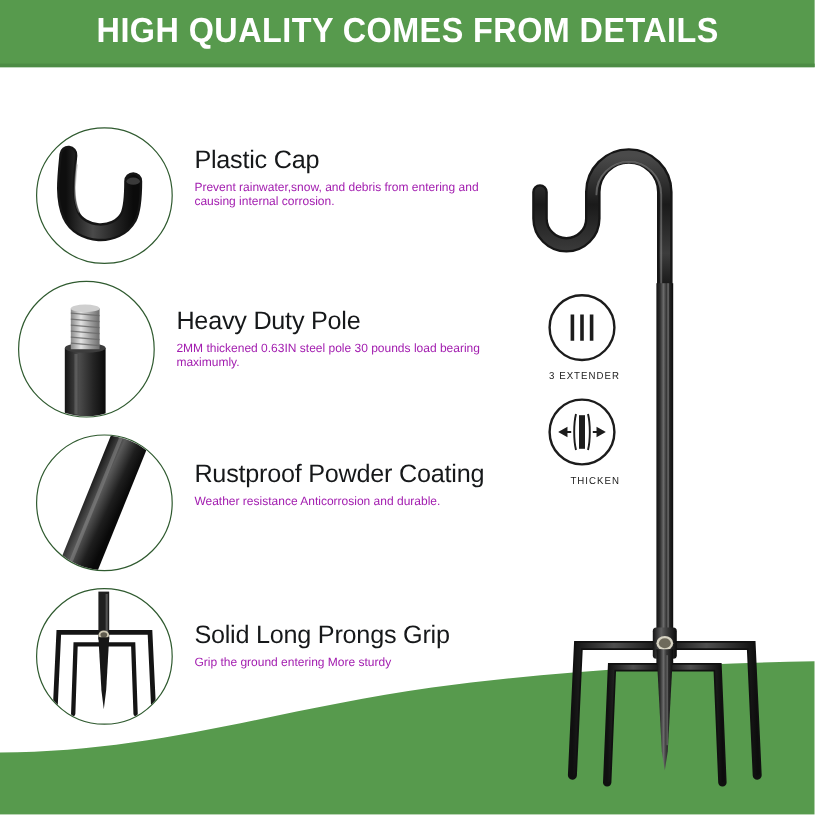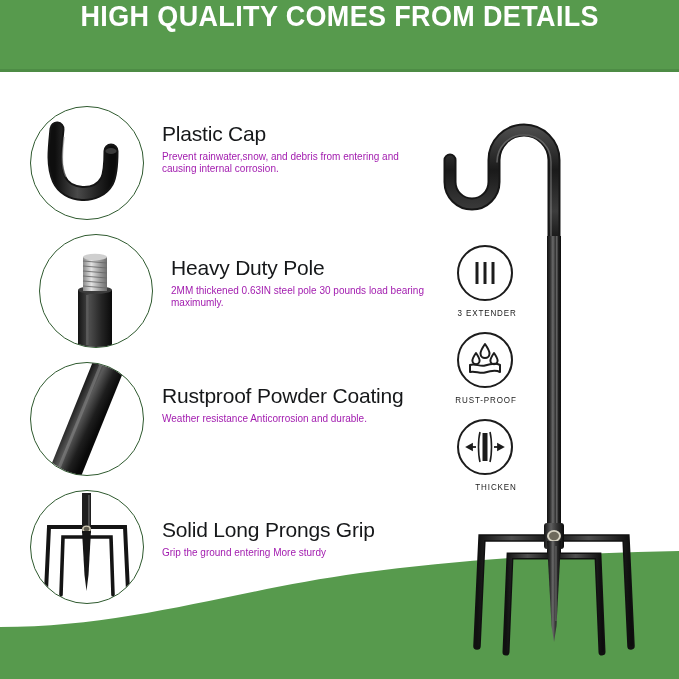--- a/index.html
+++ b/index.html
@@ -14,26 +14,26 @@
     overflow: hidden;
     font-family: "Liberation Sans", sans-serif;
     -webkit-font-smoothing: antialiased;
   }
 
   
   .banner {
     position: absolute;
     left: 0; top: 0;
     width: 679px;
-    height: 72px;
+    height: 56px;
     background: #579a4d;
     border-bottom: 3px solid #4d8c45;
     box-sizing: border-box;
     display: flex;
-    align-items: flex-start;
+    align-items: center;
     justify-content: center;
   }
   .banner-title {
     color: #ffffff;
     font-size: 29px;
     font-weight: 700;
     letter-spacing: 0.4px;
     transform: scaleX(0.93);
     white-space: nowrap;
     font-family: "Liberation Sans", sans-serif;
@@ -56,21 +56,21 @@
     top: 76px;
     width: 440px;
   }
   .feature {
     position: absolute;
     display: flex;
     align-items: flex-start;
     justify-content: flex-end;
   }
   .feature-0 { top: 30px;  left: 30px; }
-  .feature-1 { top: 158px; left: 39px; }
+  .feature-1 { top: 158px; left: 15px; }
   .feature-2 { top: 286px; left: 30px; }
   .feature-3 { top: 414px; left: 30px; }
 
   .feature-icon {
     width: 112px;
     height: 112px;
     flex: 0 0 112px;
     border: 1.4px solid #2f5a2f;
     border-radius: 50%;
     position: relative;
@@ -234,33 +234,20 @@
         <g stroke="#1c1c1c" stroke-width="3" stroke-linecap="butt">
           <line x1="18" y1="15" x2="18" y2="37"></line>
           <line x1="26" y1="15" x2="26" y2="37"></line>
           <line x1="34" y1="15" x2="34" y2="37"></line>
         </g>
       </svg>
     </div>
     <div class="badge-label">3 EXTENDER</div>
   </div>
 
-  <div class="badge">
-    <div class="badge-circle">
-      <svg viewBox="0 0 52 52" aria-hidden="true">
-        <g fill="none" stroke="#1c1c1c" stroke-width="2" stroke-linejoin="round">
-          <path d="M26,10 C26,10 21.5,16.5 21.5,19.5 A4.5,4.5 0 0 0 30.5,19.5 C30.5,16.5 26,10 26,10 Z"></path>
-          <path d="M17,19 C17,19 13.4,24.2 13.4,26.6 A3.6,3.6 0 0 0 20.6,26.6 C20.6,24.2 17,19 17,19 Z"></path>
-          <path d="M35,19 C35,19 31.4,24.2 31.4,26.6 A3.6,3.6 0 0 0 38.6,26.6 C38.6,24.2 35,19 35,19 Z"></path>
-          <path d="M11,31 C16,29 21,33 26,31.5 C31,30 36,28.5 41,31 L41,38 C36,35.5 31,37 26,38.5 C21,40 16,36.5 11,38 Z"></path>
-        </g>
-      </svg>
-    </div>
-    <div class="badge-label">RUST-PROOF</div>
-  </div>
 
   <div class="badge">
     <div class="badge-circle">
       <svg viewBox="0 0 52 52" aria-hidden="true">
         <g stroke="#1c1c1c" fill="none" stroke-width="1.6">
           <path d="M21,11 C19,19 19,33 21,41"></path>
           <path d="M31,11 C33,19 33,33 31,41"></path>
         </g>
         <rect x="23.5" y="12" width="5" height="28" fill="#1c1c1c"></rect>
         <g stroke="#1c1c1c" stroke-width="1.8" fill="#1c1c1c">

